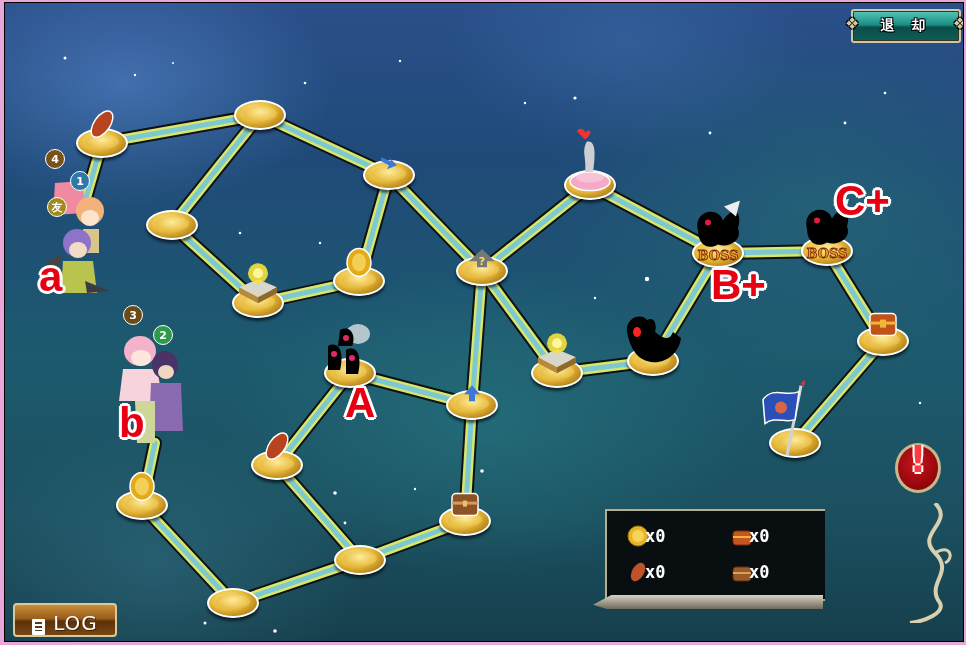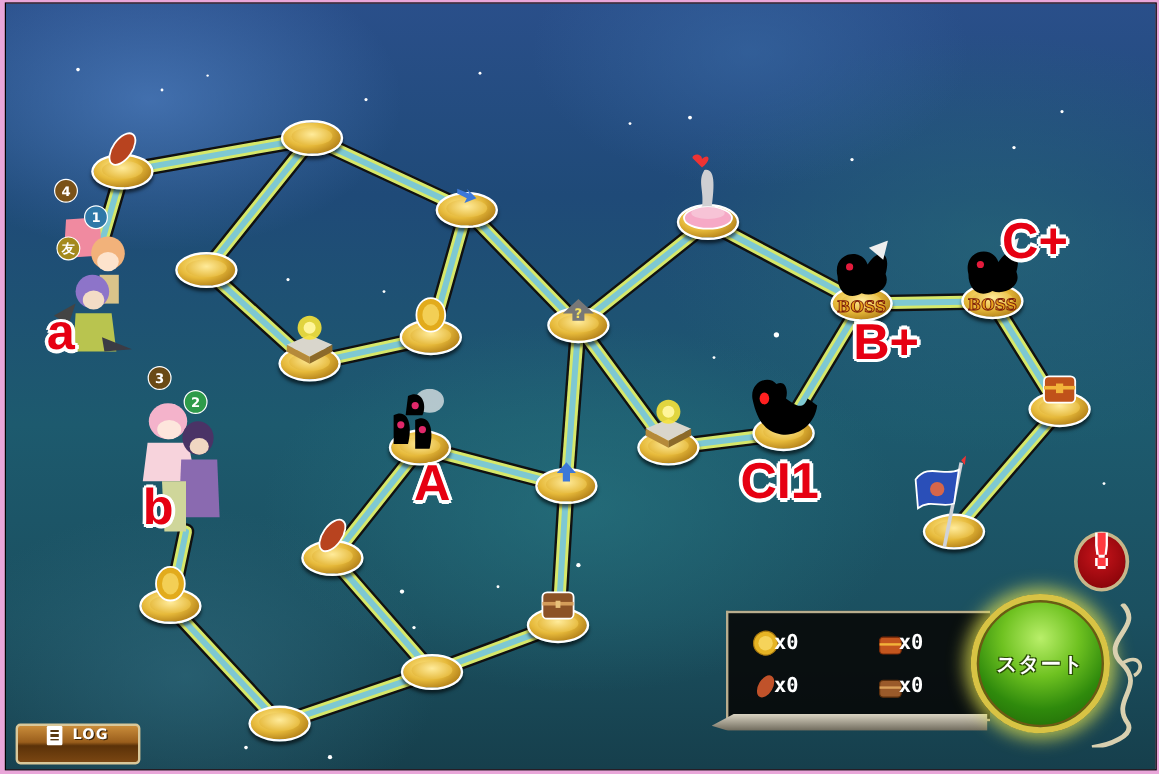--- a/index.html
+++ b/index.html
@@ -30,22 +30,22 @@
   .lbl-big { font-size:42px; }
   .btn-retreat { position:absolute; left:846px; top:6px; width:106px; height:30px; cursor:pointer;
     background:linear-gradient(180deg,#56c5b9 0%, #1c8f85 45%, #0c4d49 55%, #0f5e57 100%);
     border:2px solid #cfc6a8; border-radius:3px; box-shadow:0 0 0 1px #3a3423 inset;
     color:#fff; font-size:14px; font-weight:bold; display:flex; align-items:center; justify-content:center; letter-spacing:6px;
     text-shadow:1px 1px 0 #000, -1px -1px 0 #000, 1px -1px 0 #000, -1px 1px 0 #000; }
   .btn-retreat::before, .btn-retreat::after { content:"❖"; position:absolute; top:3px; color:#d6cba4; font-size:16px; letter-spacing:0; }
   .btn-retreat::before { left:-8px; } .btn-retreat::after { right:-8px; }
   .btn-log { position:absolute; left:8px; top:600px; width:100px; height:30px; cursor:pointer;
     background:linear-gradient(180deg,#c98c3a 0%, #9a5e1c 45%, #5b3209 55%, #7a4612 100%);
-    border:2px solid #d9c89a; border-radius:4px; display:flex; align-items:flex-start; justify-content:center; gap:8px;
-    color:#fff; font-weight:bold; font-size:12px; letter-spacing:1px; text-shadow:1px 1px 0 #3a2106; }
+    border:2px solid #d9c89a; border-radius:4px; display:flex; align-items:flex-end; justify-content:center; gap:8px;
+    color:#fff; font-weight:normal; font-size:20px; letter-spacing:1px; text-shadow:1px 1px 0 #3a2106; }
   .log-ico { width:13px; height:16px; background:#fff; border-radius:1px; position:relative; }
   .log-ico::before { content:""; position:absolute; left:3px; right:3px; top:3px; height:9px;
     background:repeating-linear-gradient(180deg,#5a3a12 0 2px, transparent 2px 4px); }
   .panel { position:absolute; left:600px; top:506px; width:220px; height:92px; background:rgba(8,10,10,0.92);
     border:2px solid #b8ad8e; border-right:none; box-sizing:border-box; }
   .panel-blade { position:absolute; left:588px; top:592px; width:230px; height:14px;
     background:linear-gradient(180deg,#d9d3c2,#6f6a5c); clip-path:polygon(0 70%, 8% 0, 100% 0, 100% 100%, 6% 100%); }
   .rw { position:absolute; color:#fff; font-family:"DejaVu Sans Mono", monospace; font-weight:bold; font-size:17px; display:flex; align-items:center; }
   .rw .ri { width:22px; height:22px; margin-right:-4px; }
   .start { position:absolute; left:804px; top:492px; width:116px; height:116px; border-radius:50%; cursor:pointer;
@@ -370,24 +370,26 @@
     <div class="badge" id="pb-b0" style="left: 18px; top: 2px; background: rgb(106, 74, 22);">
         <span>3</span>
       </div>
     <div class="badge" id="pb-b1" style="left: 48px; top: 22px; background: rgb(46, 155, 74);">
         <span>2</span>
       </div>
   </div>
   <div class="label lbl-big" style="left:114px;top:396px;">b</div>
 
   <div class="label lbl-big" style="left:340px;top:376px;">A</div>
-  <div class="label lbl-big" style="left:612px;top:374px;">CI1</div>
   <div class="label lbl-big" style="left:706px;top:258px;">B+</div>
   <div class="label lbl-big" style="left:830px;top:174px;">C+</div>
 
+  <div class="btn-retreat">
+      <span>退 却</span>
+    </div>
 
   <div class="btn-log">
     <span class="log-ico"></span>
     <span>LOG</span>
   </div>
 
   <div class="panel"></div>
   <div class="panel-blade"></div>
   <div class="rw" style="left:622px;top:522px;">
     <svg class="ri" viewBox="0 0 22 22">
@@ -410,23 +412,20 @@
     <span>x0</span>
   </div>
   <div class="rw" style="left:726px;top:558px;">
     <svg class="ri" viewBox="0 0 22 22">
         <rect x="2" y="6" width="18" height="14" rx="3" fill="#9a5a2a" stroke="#5a2e0c"></rect>
         <rect x="2" y="11" width="18" height="2" fill="#d9a05a"></rect>
       </svg>
     <span>x0</span>
   </div>
 
-  <div class="start">
-      <span>スタート</span>
-    </div>
 
   <svg class="frame-swirl" viewBox="0 0 55 120">
     <path d="M30 0 C 50 20, 10 30, 30 50 C 50 70, 20 80, 35 100 C 40 110, 20 118, 5 120" stroke="#d9d0b0" stroke-width="4" fill="none"></path>
     <path d="M30 50 C 45 40, 50 55, 40 60" stroke="#d9d0b0" stroke-width="3" fill="none"></path>
   </svg>
 
   <div class="alert">
       <span>!</span>
     </div>
 </div>

